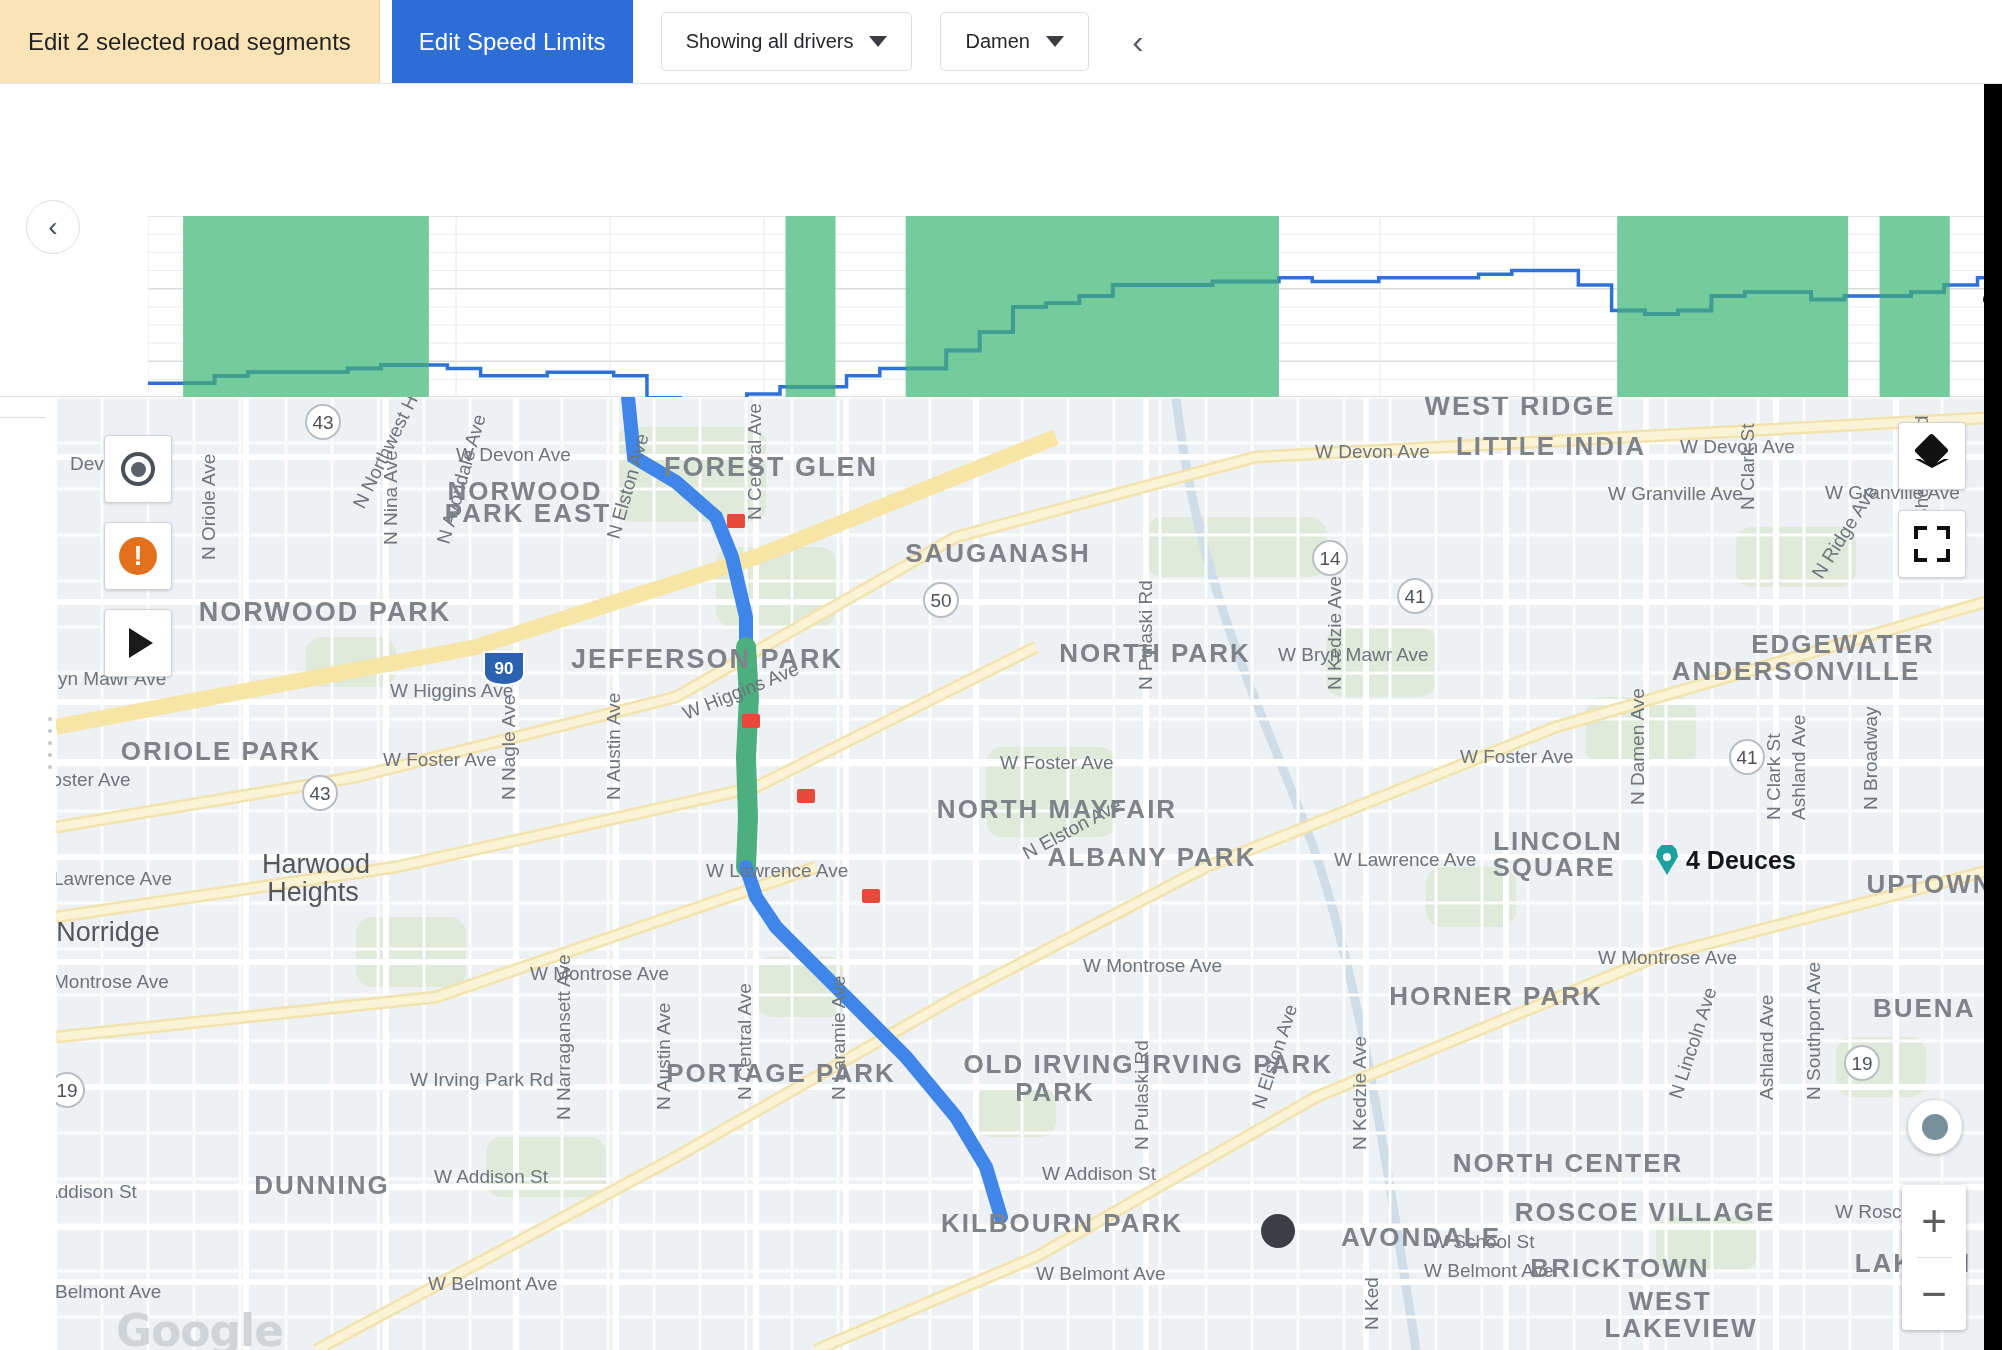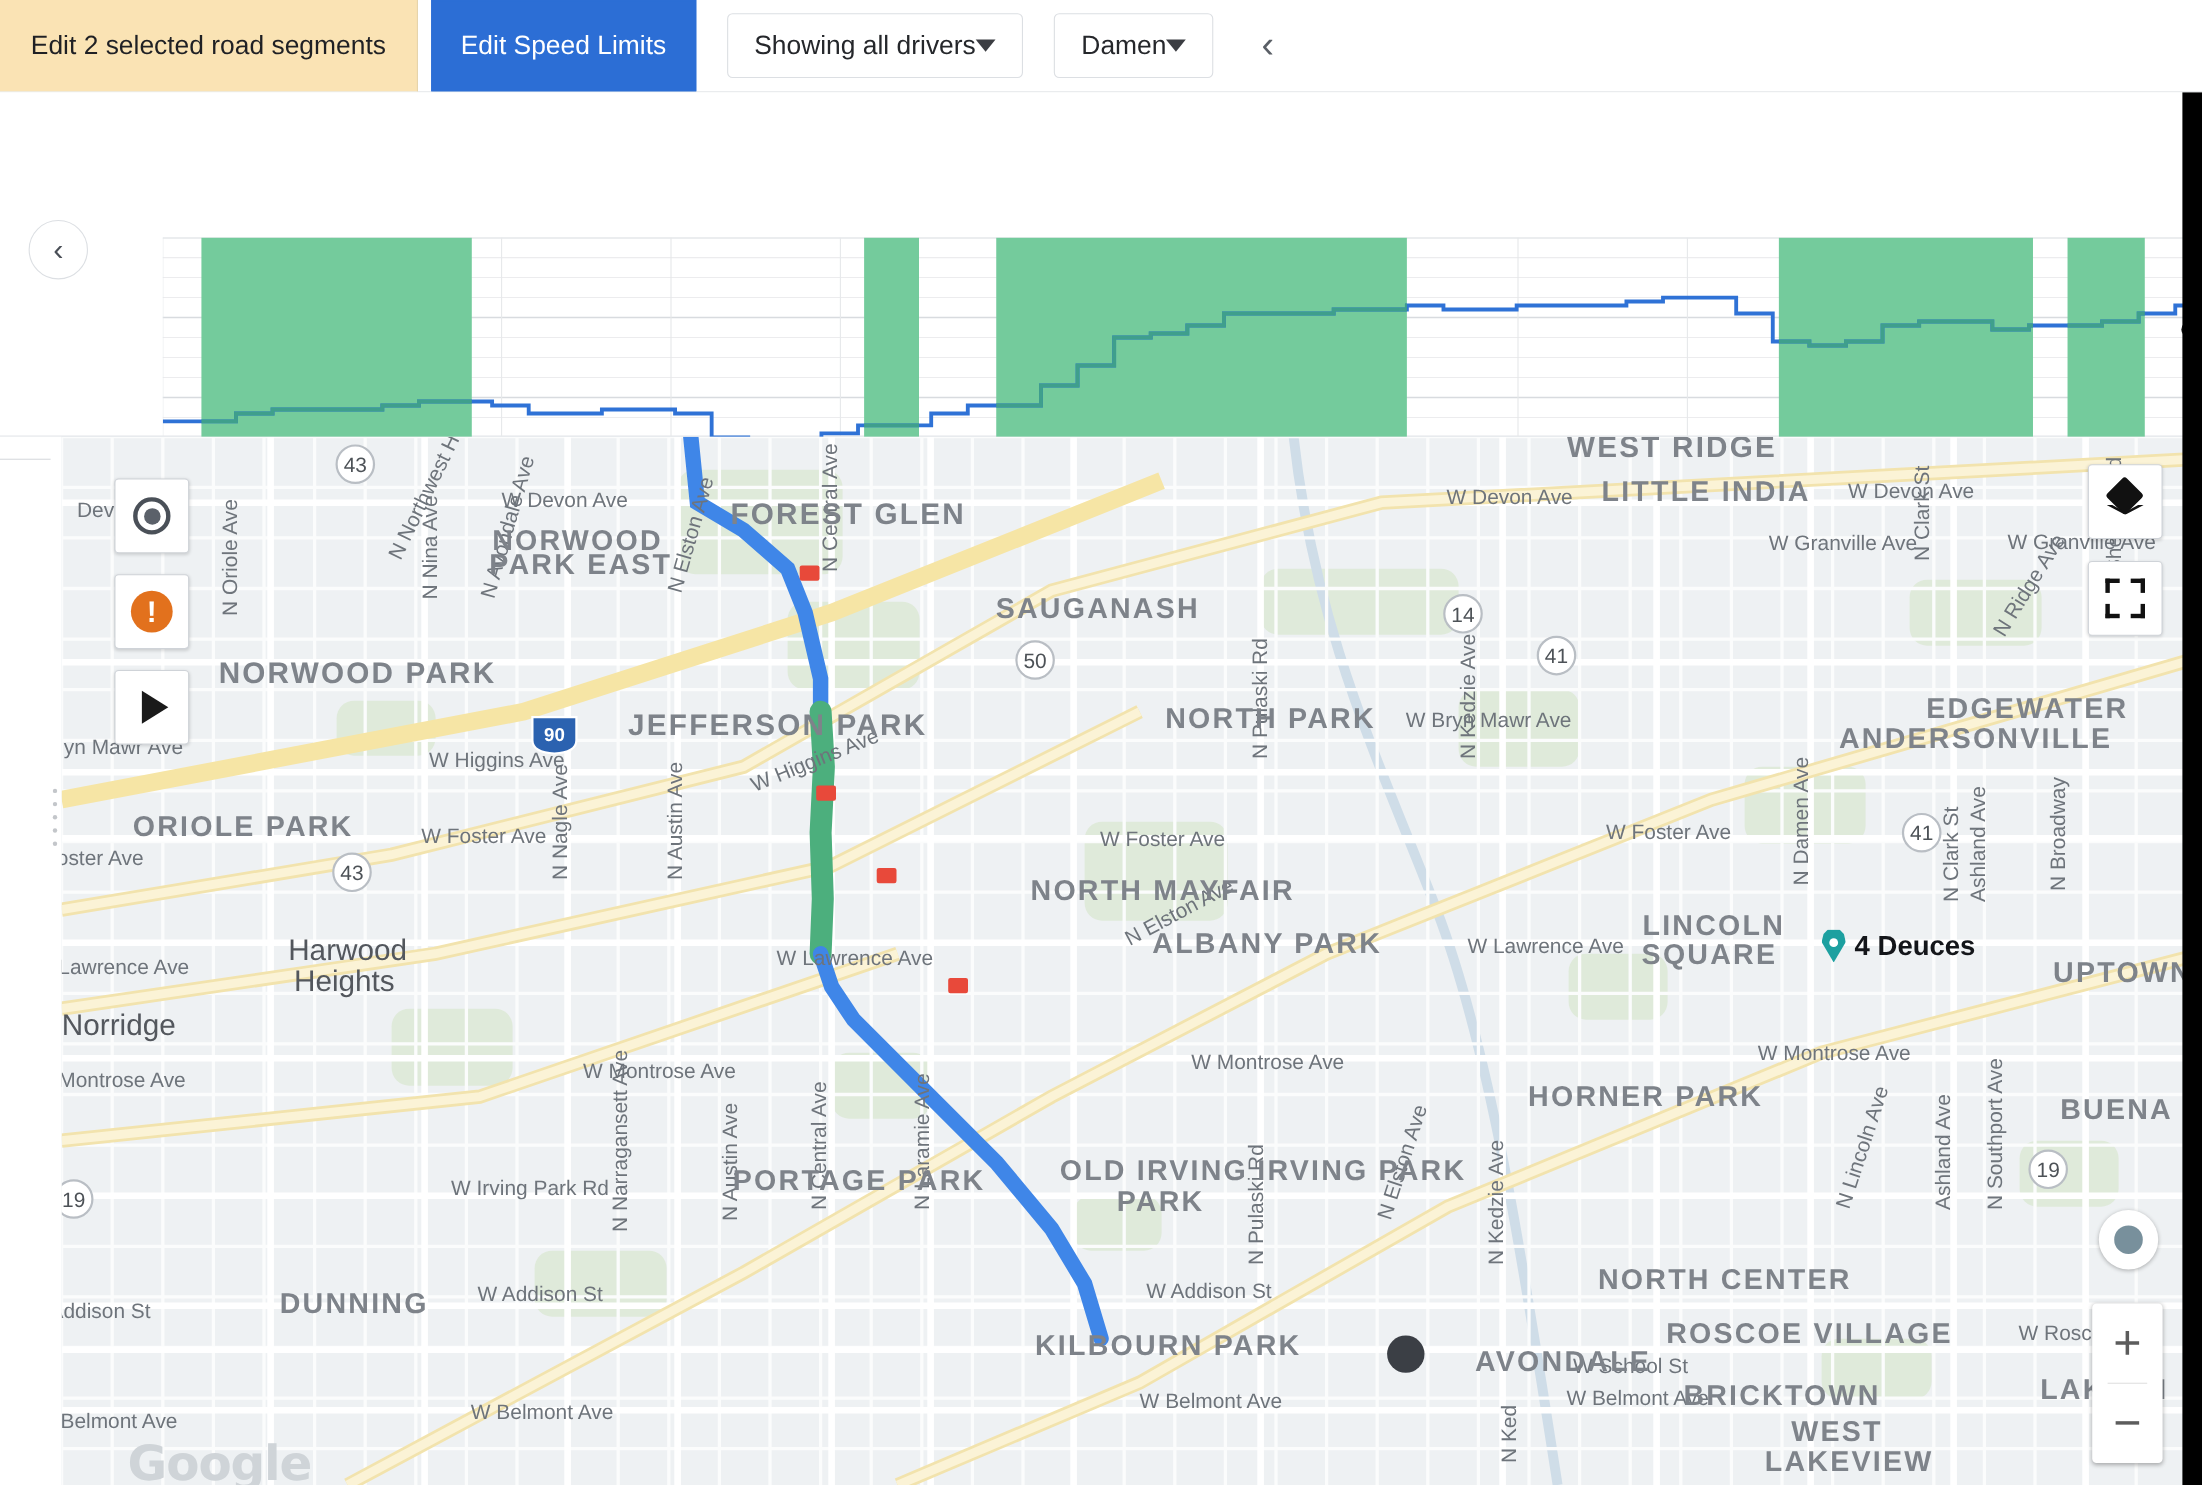--- a/index.html
+++ b/index.html
@@ -14,22 +14,22 @@
   .toolbar{position:absolute;left:0;top:0;width:2002px;height:84px;background:#fff;
            border-bottom:1px solid #e2e4e7;display:flex;align-items:stretch;box-sizing:border-box;}
   .tb-banner{background:#fae3b4;border-right:1px solid #e6d4ab;display:flex;align-items:center;
              padding:0 28px;font-size:24px;color:#1f2024;white-space:nowrap;}
   .seg-group{display:flex;align-items:stretch;margin-left:12px;}
   .seg{display:flex;align-items:center;justify-content:flex-end;padding:0 26px;font-size:24px;
        color:#1f2024;background:#fff;border:1px solid #dcdfe3;box-sizing:border-box;
        margin:0 0;white-space:nowrap;cursor:pointer;}
   .seg.primary{background:#2c6ed5;color:#fff;border-color:#2c6ed5;}
   .seg.second{border-left:none;}
-  .pill{display:flex;align-items:center;gap:0;padding:0 24px;margin:12px 0 12px 28px;
-        border:1px solid #dcdfe3;border-radius:5px;background:#fff;font-size:24px;color:#25272b;
+  .pill{display:flex;align-items:center;gap:16px;padding:0 24px;margin:12px 0 12px 28px;
+        border:1px solid #dcdfe3;border-radius:5px;background:#fff;font-size:20px;color:#25272b;
         white-space:nowrap;cursor:pointer;}
   .caret{width:0;height:0;border-left:9px solid transparent;border-right:9px solid transparent;
          border-top:11px solid #3b3d42;}
   .nav-back{display:flex;align-items:center;justify-content:center;width:46px;margin-left:26px;
             font-size:34px;color:#5a5f66;cursor:pointer;}
   .daterange{display:flex;align-items:center;gap:16px;margin-left:12px;font-size:25px;color:#1f2024;white-space:nowrap;}
   .cal-ico{width:24px;height:28px;border:3px solid #5a6069;border-radius:3px;position:relative;box-sizing:border-box;}
   .cal-ico:before{content:"";position:absolute;left:-3px;right:-3px;top:-3px;height:8px;background:#5a6069;}
   .cal-ico:after{content:"";position:absolute;left:3px;top:9px;width:5px;height:5px;background:#5a6069;
                  box-shadow:9px 0 0 #5a6069,0 8px 0 #5a6069,9px 8px 0 #5a6069;}

